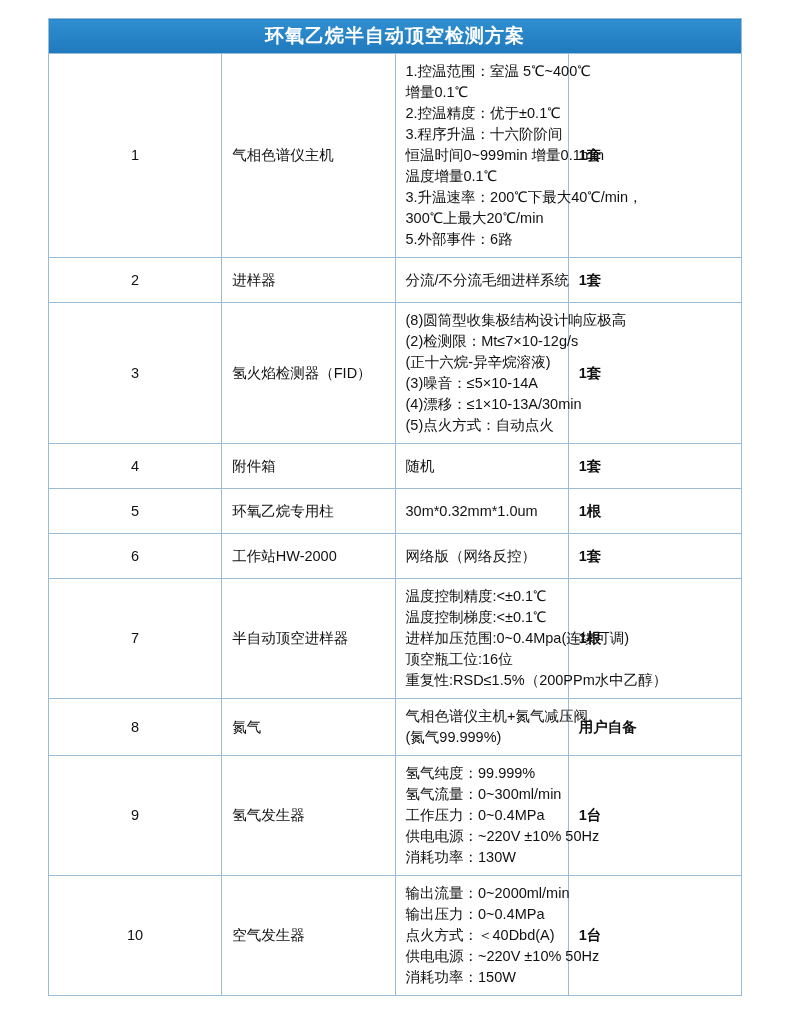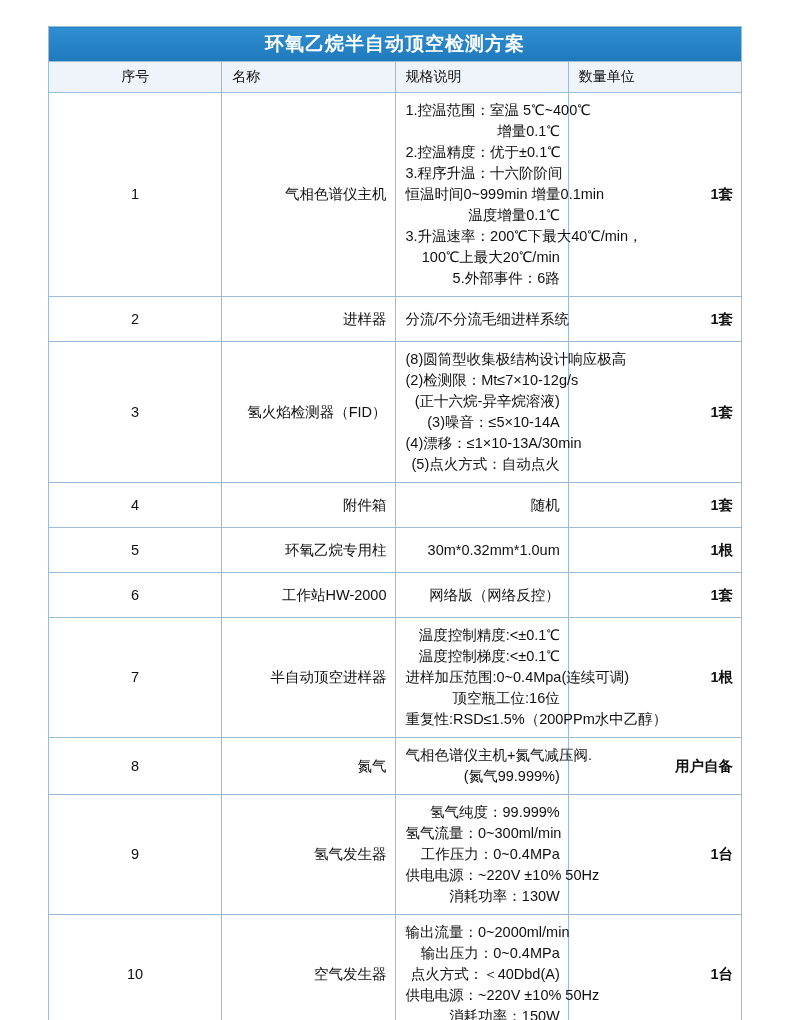--- a/index.html
+++ b/index.html
@@ -11,21 +11,21 @@
     width: 790px;
     height: 1020px;
     font-family: "Liberation Sans", sans-serif;
     color: #111;
   }
   .page {
     position: relative;
     width: 790px;
     height: 984px;
     box-sizing: border-box;
-    padding: 26px 48px 18px 48px;
+    padding: 18px 48px 18px 48px;
   }
   table.spec {
     width: 694px;
     border-collapse: collapse;
     table-layout: fixed;
     border: 1px solid #9bbcd6;
   }
   table.spec td, table.spec th {
     border: 1px solid #9bbcd6;
     padding: 0;
@@ -61,21 +61,20 @@
     width: 116px;
   }
   .head-row .c-no { text-align: center; }
   .head-row .c-name,
   .head-row .c-spec,
   .head-row .c-qty { padding-left: 10px; }
 
   tbody.body-rows td {
     font-size: 14.5px;
     line-height: 21px;
-    text-align: right;
   }
   tbody.body-rows td.c-no {
     text-align: center;
     padding: 6px 0;
   }
   tbody.body-rows td.c-name {
     padding: 6px 8px 6px 10px;
     margin-top: 40px;
   }
   tbody.body-rows td.c-spec {
@@ -92,40 +91,34 @@
 </style>
 </head>
 <body>
 
 <div class="page">
   <table class="spec">
     <thead>
       <tr class="title-row">
         <th colspan="4">环氧乙烷半自动顶空检测方案</th>
       </tr>
-      <tr class="head-row">
-        <td class="c-no">序号</td>
-        <td class="c-name">名称</td>
-        <td class="c-spec">规格说明</td>
-        <td class="c-qty">数量单位</td>
-      </tr>
     </thead>
     <tbody class="body-rows" id="rows-body">
         <tr>
           <td class="c-no">1</td>
           <td class="c-name">气相色谱仪主机</td>
           <td class="c-spec lines">
             <div>1.控温范围：室温 5℃~400℃</div>
             <div>增量0.1℃</div>
             <div>2.控温精度：优于±0.1℃</div>
             <div>3.程序升温：十六阶阶间</div>
             <div>恒温时间0~999min 增量0.1min</div>
             <div>温度增量0.1℃</div>
             <div>3.升温速率：200℃下最大40℃/min，</div>
-            <div>100℃上最大20℃/min</div>
+            <div>300℃上最大20℃/min</div>
             <div>5.外部事件：6路</div>
           </td>
           <td class="c-qty">1套</td>
         </tr>
         <tr class="short-row">
           <td class="c-no">2</td>
           <td class="c-name">进样器</td>
           <td class="c-spec lines">
             <div>分流/不分流毛细进样系统</div>
           </td>

